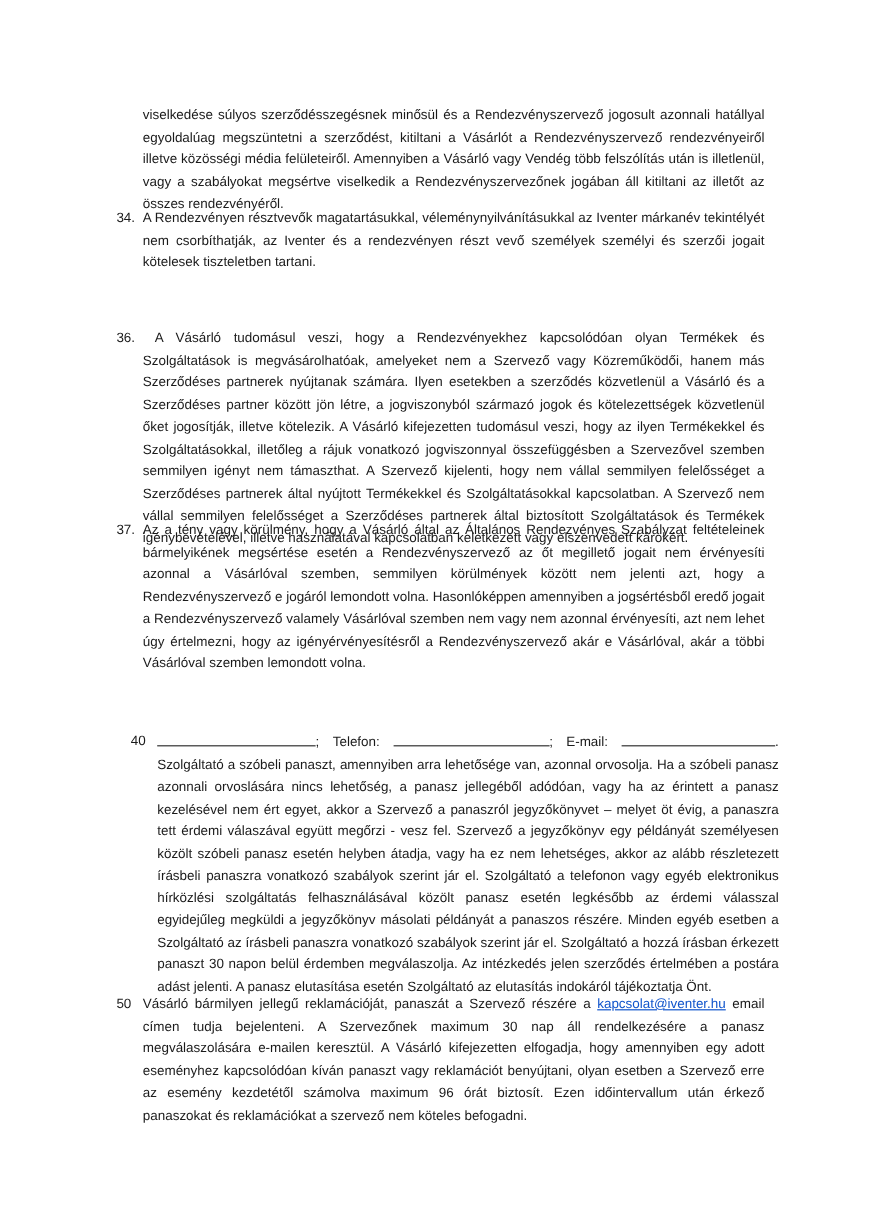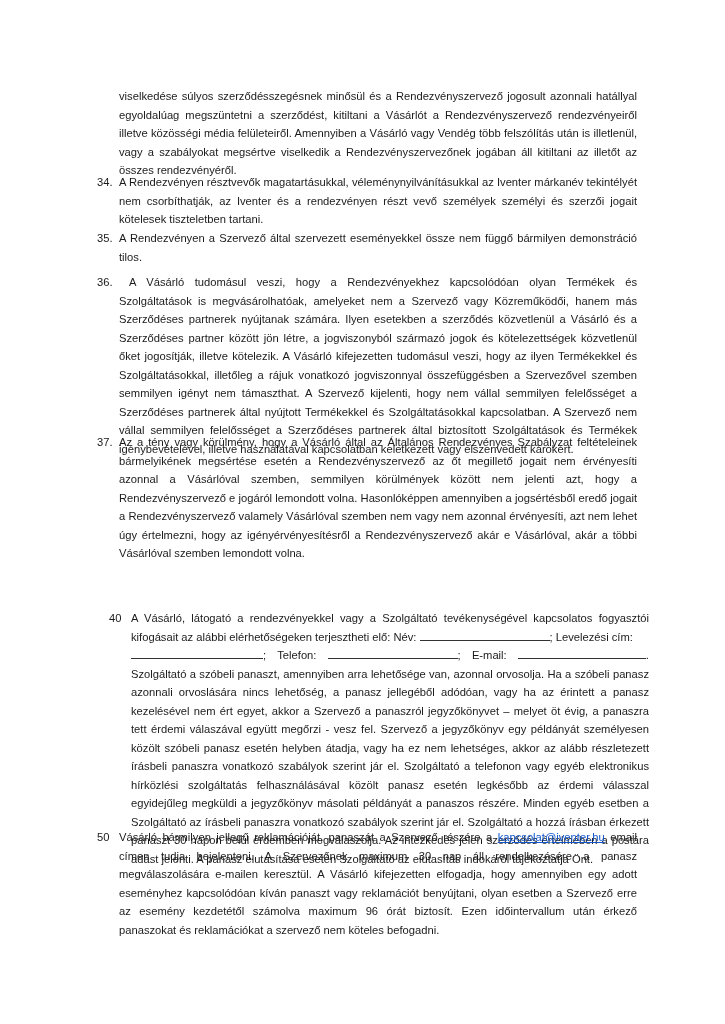--- a/index.html
+++ b/index.html
@@ -22,44 +22,36 @@
 
   <div class="block" style="top:87px;">
     <span>viselkedése súlyos szerződésszegésnek minősül és a Rendezvényszervező jogosult azonnali hatállyal egyoldalúag megszüntetni a szerződést, kitiltani a Vásárlót a Rendezvényszervező rendezvényeiről illetve közösségi média felületeiről. Amennyiben a Vásárló vagy Vendég több felszólítás után is illetlenül, vagy a szabályokat megsértve viselkedik a Rendezvényszervezőnek jogában áll kitiltani az illetőt az összes rendezvényéről.</span>
   </div>
 
   <div class="item" style="top:173px;">
     <span class="num">34.</span>
     <span class="txt">A Rendezvényen résztvevők magatartásukkal, véleménynyilvánításukkal az Iventer márkanév tekintélyét nem csorbíthatják, az Iventer és a rendezvényen részt vevő személyek személyi és szerzői jogait kötelesek tiszteletben tartani.</span>
   </div>
 
-  <div class="item" style="top:229px;">
-    <span class="num">35.</span>
-    <span class="txt">A Rendezvényen a Szervező által szervezett eseményekkel össze nem függő bármilyen demonstráció tilos.</span>
-  </div>
 
   <div class="item" style="top:273px;">
     <span class="num">36.</span>
     <span class="txt" style="text-indent:10px;">A Vásárló tudomásul veszi, hogy a Rendezvényekhez kapcsolódóan olyan Termékek és Szolgáltatások is megvásárolhatóak, amelyeket nem a Szervező vagy Közreműködői, hanem más Szerződéses partnerek nyújtanak számára. Ilyen esetekben a szerződés közvetlenül a Vásárló és a Szerződéses partner között jön létre, a jogviszonyból származó jogok és kötelezettségek közvetlenül őket jogosítják, illetve kötelezik. A Vásárló kifejezetten tudomásul veszi, hogy az ilyen Termékekkel és Szolgáltatásokkal, illetőleg a rájuk vonatkozó jogviszonnyal összefüggésben a Szervezővel szemben semmilyen igényt nem támaszthat. A Szervező kijelenti, hogy nem vállal semmilyen felelősséget a Szerződéses partnerek által nyújtott Termékekkel és Szolgáltatásokkal kapcsolatban. A Szervező nem vállal semmilyen felelősséget a Szerződéses partnerek által biztosított Szolgáltatások és Termékek igénybevételével, illetve használatával kapcsolatban keletkezett vagy elszenvedett károkért.</span>
   </div>
 
   <div class="item" style="top:433px;">
     <span class="num">37.</span>
     <span class="txt">Az a tény vagy körülmény, hogy a Vásárló által az Általános Rendezvényes Szabályzat feltételeinek bármelyikének megsértése esetén a Rendezvényszervező az őt megillető jogait nem érvényesíti azonnal a Vásárlóval szemben, semmilyen körülmények között nem jelenti azt, hogy a Rendezvényszervező e jogáról lemondott volna. Hasonlóképpen amennyiben a jogsértésből eredő jogait a Rendezvényszervező valamely Vásárlóval szemben nem vagy nem azonnal érvényesíti, azt nem lehet úgy értelmezni, hogy az igényérvényesítésről a Rendezvényszervező akár e Vásárlóval, akár a többi Vásárlóval szemben lemondott volna.</span>
   </div>
 
 
 
   <div class="item" style="top:609px;margin-left:12px;">
     <span class="num">40</span>
     <div class="txt">
-      <div style="text-align:justify;">
-        <span>A Vásárló, látogató a rendezvényekkel vagy a Szolgáltató tevékenységével kapcsolatos fogyasztói kifogásait az alábbi elérhetőségeken terjesztheti elő: Név:</span>
-        <span class="blank" style="width:130px;"></span><span>; Levelezési cím:</span>
-      </div>
       <div class="form-line">
         <span><span class="blank" style="width:132px;"></span><span>;</span></span>
         <span>Telefon:</span>
         <span><span class="blank" style="width:130px;"></span><span>;</span></span>
         <span>E-mail:</span>
         <span><span class="blank" style="width:128px;"></span><span>.</span></span>
       </div>
       <div style="text-align:justify;">Szolgáltató a szóbeli panaszt, amennyiben arra lehetősége van, azonnal orvosolja. Ha a szóbeli panasz azonnali orvoslására nincs lehetőség, a panasz jellegéből adódóan, vagy ha az érintett a panasz kezelésével nem ért egyet, akkor a Szervező a panaszról jegyzőkönyvet – melyet öt évig, a panaszra tett érdemi válaszával együtt megőrzi - vesz fel. Szervező a jegyzőkönyv egy példányát személyesen közölt szóbeli panasz esetén helyben átadja, vagy ha ez nem lehetséges, akkor az alább részletezett írásbeli panaszra vonatkozó szabályok szerint jár el. Szolgáltató a telefonon vagy egyéb elektronikus hírközlési szolgáltatás felhasználásával közölt  panasz esetén legkésőbb az érdemi válasszal egyidejűleg megküldi a jegyzőkönyv másolati példányát a panaszos részére. Minden egyéb esetben a Szolgáltató az írásbeli panaszra vonatkozó szabályok szerint jár el. Szolgáltató a hozzá írásban érkezett panaszt 30 napon belül érdemben megválaszolja. Az intézkedés jelen szerződés értelmében a postára adást jelenti.  A panasz elutasítása esetén Szolgáltató az elutasítás indokáról tájékoztatja Önt.</div>
     </div>
   </div>

